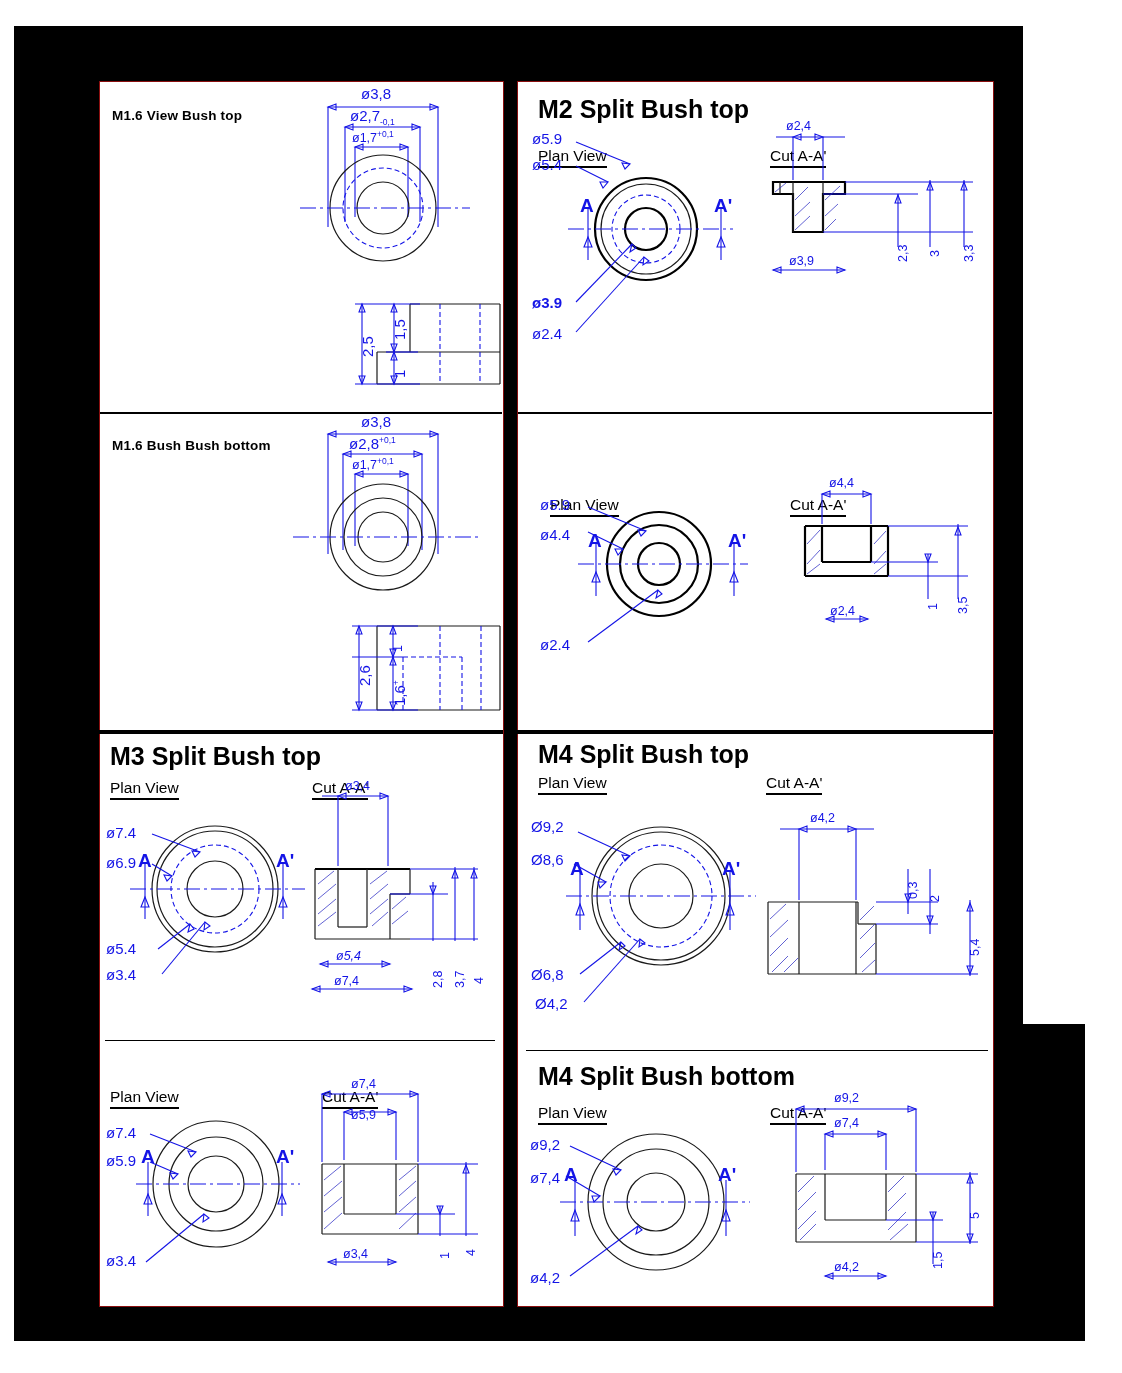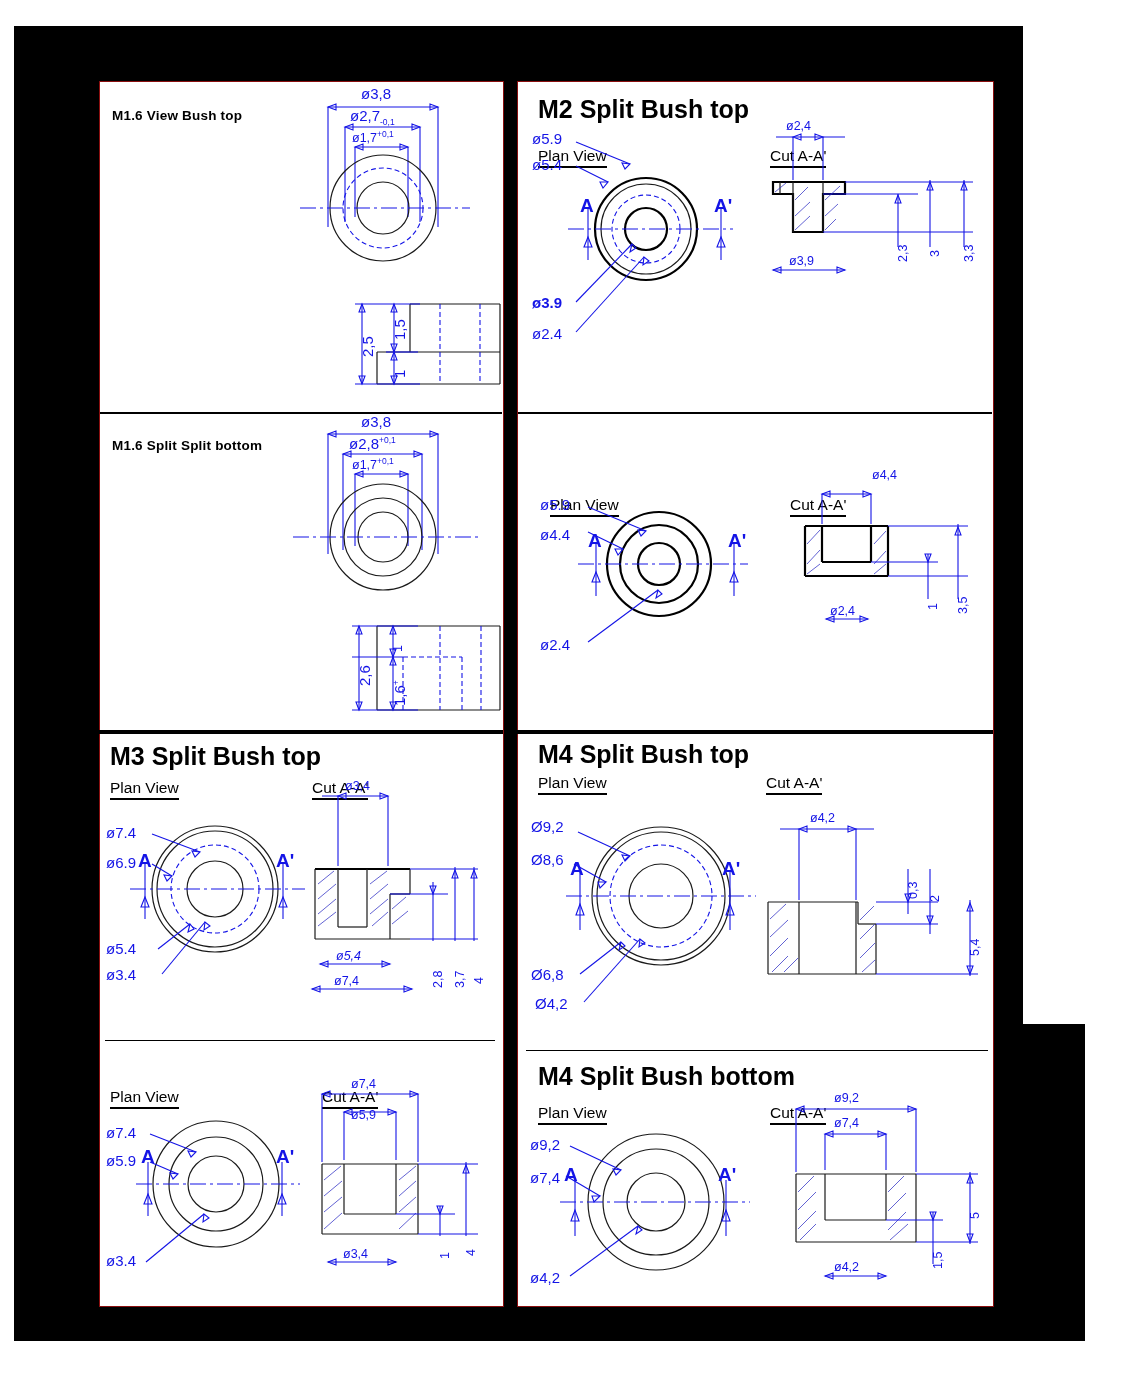--- a/index.html
+++ b/index.html
@@ -102,21 +102,21 @@
     <div class="dim" style="left:250px;top:25px;"><span>ø2,7</span><sub>-0,1</sub></div>
     <div class="dim s" style="left:252px;top:47px;"><span>ø1,7</span><sup>+0,1</sup></div>
     <div class="dim vert" style="left:259px;top:275px;">2,5</div>
     <div class="dim vert" style="left:291px;top:258px;">1,5</div>
     <div class="dim vert" style="left:291px;top:296px;">1</div>
   </div>
 
   <div class="hr-sep" style="top:330px;left:0;width:402px;"></div>
 
   <div class="panel" style="top:332px;height:312px;">
-    <div class="title-sm" style="left:12px;top:24px;">M1.6 Split Split bottom</div>
+    <div class="title-sm" style="left:12px;top:24px;">M1.6 Bush Bush bottom</div>
 
     <svg width="405" height="312">
       <line class="bl" x1="228" y1="20" x2="228" y2="140"></line>
       <line class="bl" x1="338" y1="20" x2="338" y2="140"></line>
       <line class="bl" x1="228" y1="20" x2="338" y2="20"></line>
       <path class="bl" fill="#1414e6" d="M228,20 l8,-3 l0,6 z"></path>
       <path class="bl" fill="#1414e6" d="M338,20 l-8,-3 l0,6 z"></path>
 
       <line class="bl" x1="243" y1="40" x2="243" y2="136"></line>
       <line class="bl" x1="322" y1="40" x2="322" y2="136"></line>
@@ -453,21 +453,21 @@
       <path class="bl" fill="#1414e6" d="M410,148 l-3,-8 l6,0 z"></path>
       <line class="bl" x1="440" y1="110" x2="440" y2="185"></line>
       <path class="bl" fill="#1414e6" d="M440,113 l-3,8 l6,0 z"></path>
     </svg>
 
     <div class="dim" style="left:22px;top:82px;">ø5.9</div>
     <div class="dim" style="left:22px;top:112px;">ø4.4</div>
     <div class="dim" style="left:22px;top:222px;">ø2.4</div>
     <div class="mark" style="left:70px;top:116px;">A</div>
     <div class="mark" style="left:210px;top:116px;">A'</div>
-    <div class="dim s" style="left:311px;top:54px;margin-left:43px;">ø4,4</div>
+    <div class="dim s" style="left:311px;top:62px;">ø4,4</div>
     <div class="dim s" style="left:312px;top:190px;">ø2,4</div>
     <div class="dim vert s" style="left:408px;top:196px;">1</div>
     <div class="dim vert s" style="left:438px;top:200px;">3,5</div>
   </div>
 
   <div class="hr-sep" style="top:648px;left:-2px;width:477px;border-top-width:4px;"></div>
 
   <div class="panel" style="top:652px;height:310px;">
     <div class="title-lg" style="left:20px;top:6px;">M4 Split Bush top</div>
     <div class="sub" style="left:20px;top:40px;">Plan View</div>

